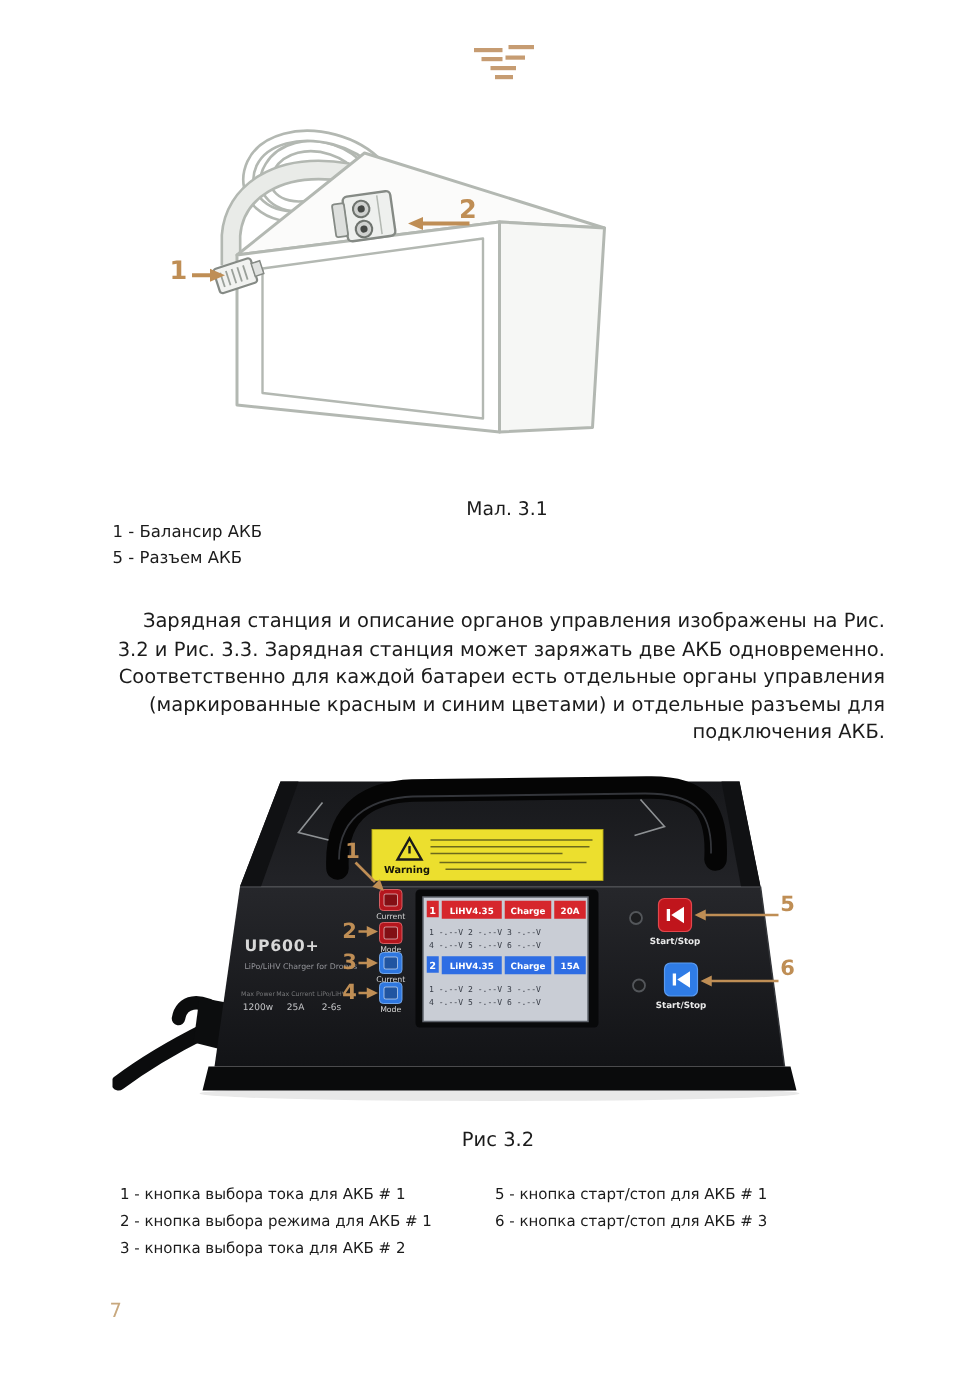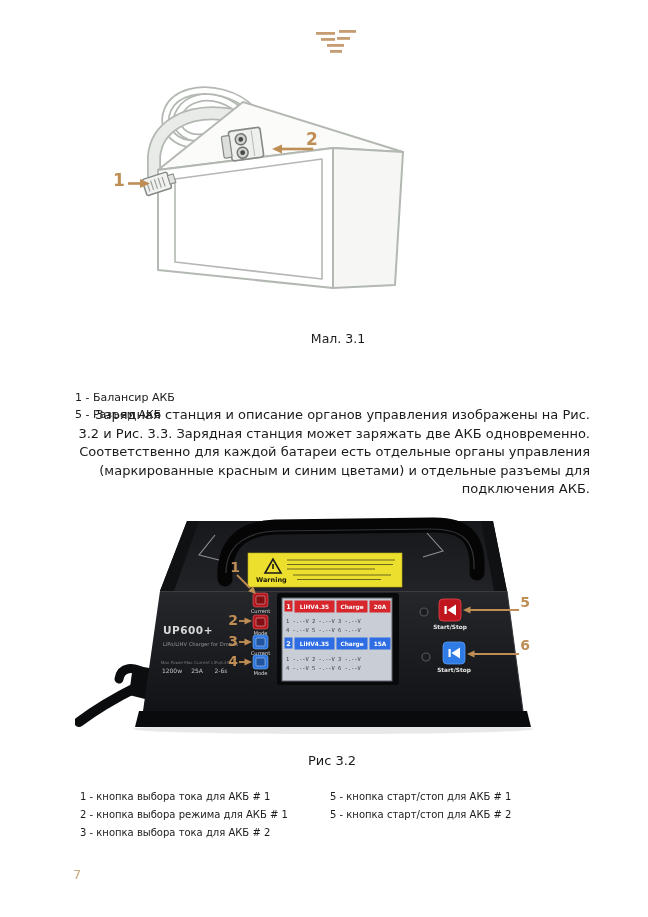--- a/index.html
+++ b/index.html
@@ -98,21 +98,21 @@
 
       <g>
         <text x="212" y="60" text-anchor="middle" class="callout-num-lg" fill="#bf8e55">2</text>
         <line x1="213" y1="64" x2="182" y2="64" stroke-width="2.6" stroke="#bf8e55"></line>
         <polygon points="172,64 182,59.6 182,68.4" fill="#bf8e55"></polygon>
       </g>
     </svg>
   </figure>
 
   <div class="abs caption" style="left:14px; top:331px;">Мал. 3.1</div>
-  <div class="abs" style="left:75px; top:347px;margin-top:43px;">
+  <div class="abs" style="left:75px; top:347px;">
     <div class="legend-line">1 - Балансир АКБ</div>
     <div class="legend-line">5 - Разъем АКБ</div>
   </div>
 
   <p class="abs body-par" style="left:75px; top:393px; width:515px;">Зарядная станция и описание органов управления изображены на Рис. 3.2 и Рис. 3.3. Зарядная станция может заряжать две АКБ одновременно. Соответственно для каждой батареи есть отдельные органы управления (маркированные красным и синим цветами) и отдельные разъемы для подключения АКБ.</p>
 
   <figure class="abs" style="left:75px; top:515px;">
     <svg width="500" height="220" viewBox="0 0 500 220">
       <defs>
         <linearGradient id="bodyGrad" x1="0" y1="0" x2="0" y2="1">
@@ -272,19 +272,19 @@
   <div class="abs caption" style="left:8px; top:753px; font-size:13px;">Рис 3.2</div>
 
   <div class="abs" style="left:80px; top:788px; width:520px;">
     <div class="abs" style="left:0; top:0;">
       <div class="fig2-legend-line">1 - кнопка выбора тока для АКБ # 1</div>
       <div class="fig2-legend-line">2 - кнопка выбора режима для АКБ # 1</div>
       <div class="fig2-legend-line">3 - кнопка выбора тока для АКБ # 2</div>
     </div>
     <div class="abs" style="left:250px; top:0;">
       <div class="fig2-legend-line">5 - кнопка старт/стоп для АКБ # 1</div>
-      <div class="fig2-legend-line">5 - кнопка старт/стоп для АКБ # 2</div>
+      <div class="fig2-legend-line">6 - кнопка старт/стоп для АКБ # 3</div>
     </div>
   </div>
 
   <div class="abs page-num" style="left:73px; top:867px;">7</div>
 
 </div>
 
 </body></html>

